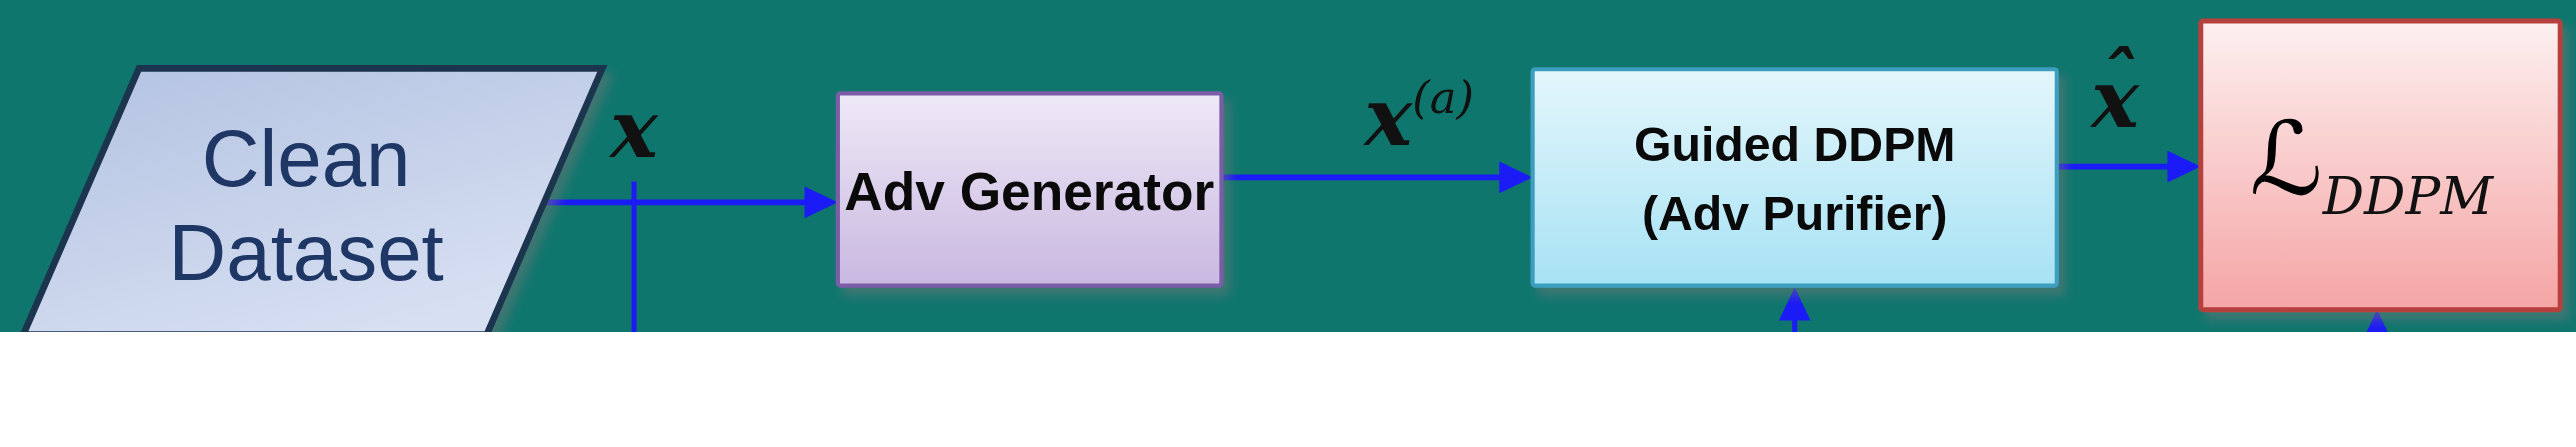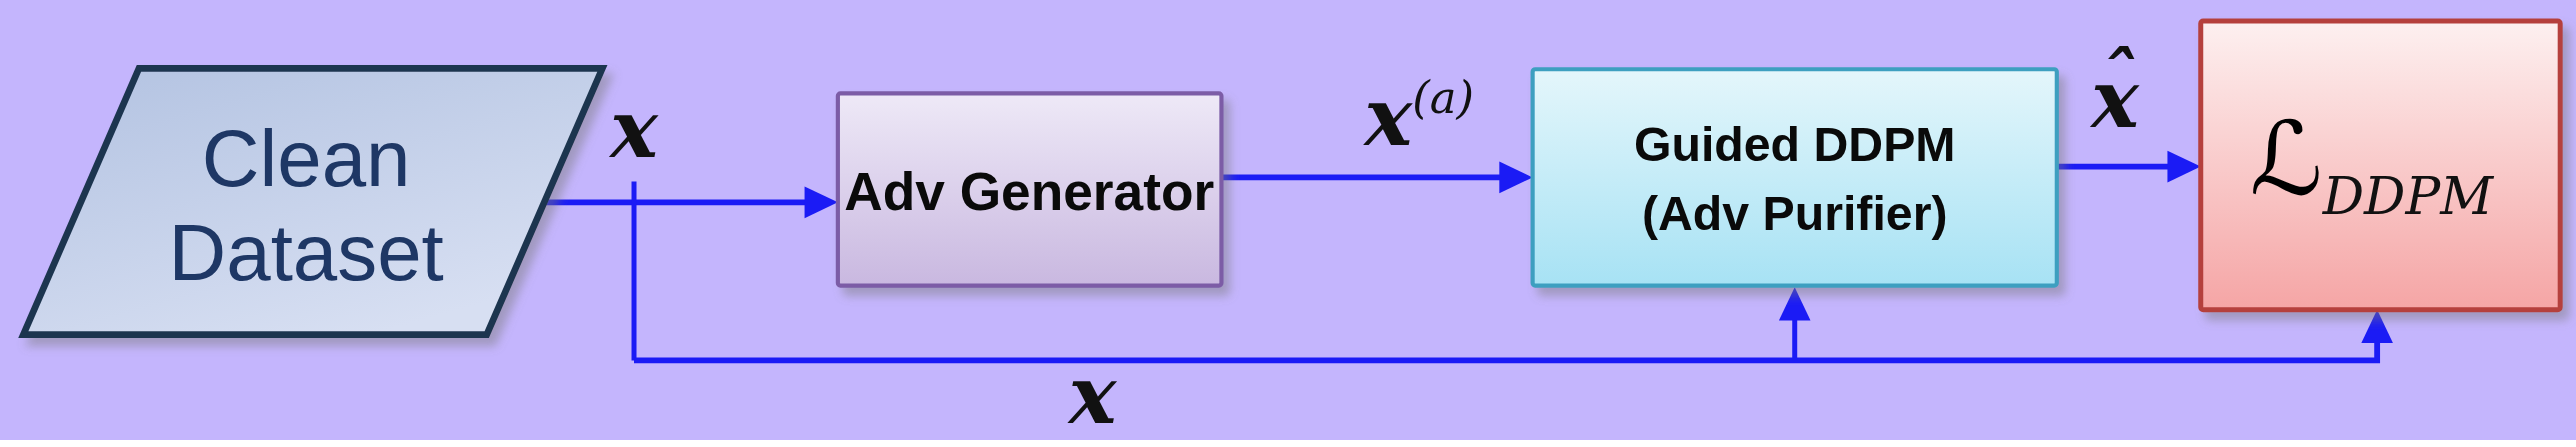--- a/index.html
+++ b/index.html
@@ -1,16 +1,16 @@
 <!DOCTYPE html>
 <html style="font-size:13.3px"><head>
 <meta charset="utf-8">
 <style>
   html, body { margin: 0; padding: 0; background: #ffffff; }
-  .stage { width: 2576px; height: 440px; position: relative; background: #c4b5fd; overflow: hidden; }
+  .stage { width: 2576px; height: 332px; position: relative; background: #0f766e; overflow: hidden; }
   svg { display: block; }
   .box-label { font-family: "Liberation Sans", sans-serif; font-weight: bold; fill: #0a0a0a; }
   .dataset-label { font-family: "Liberation Sans", sans-serif; font-weight: 400; }
   .math { font-family: "DejaVu Serif", serif; font-style: italic; fill: #111111; }
   .math-bold { font-weight: bold; }
   .script-l { font-family: "DejaVu Serif", "DejaVu Sans", serif; font-style: italic; }
 </style>
 </head>
 <body>
 

